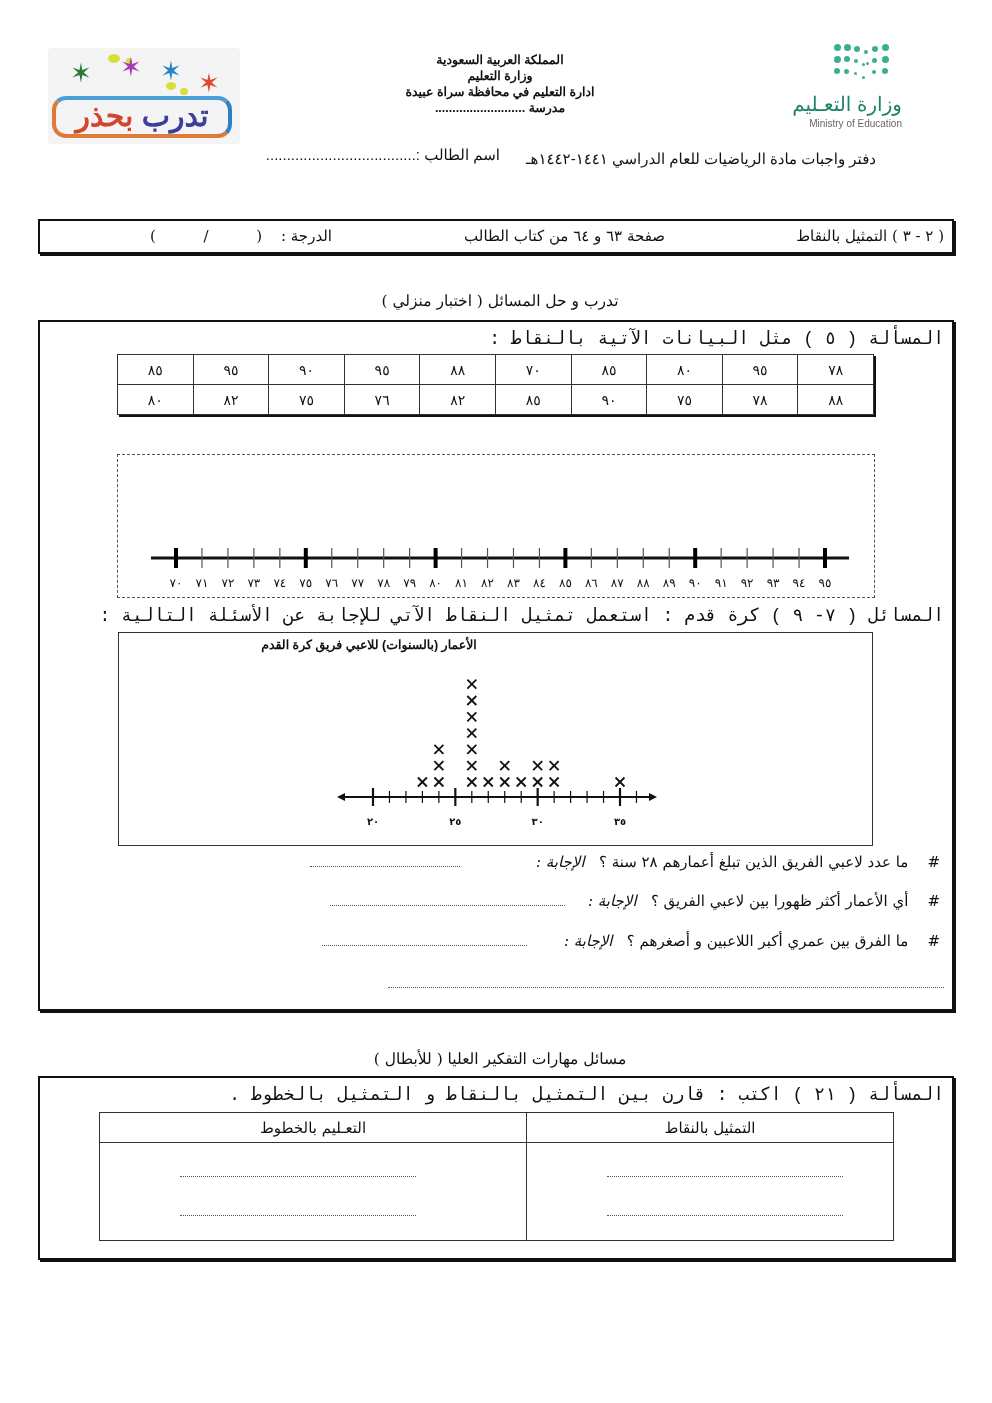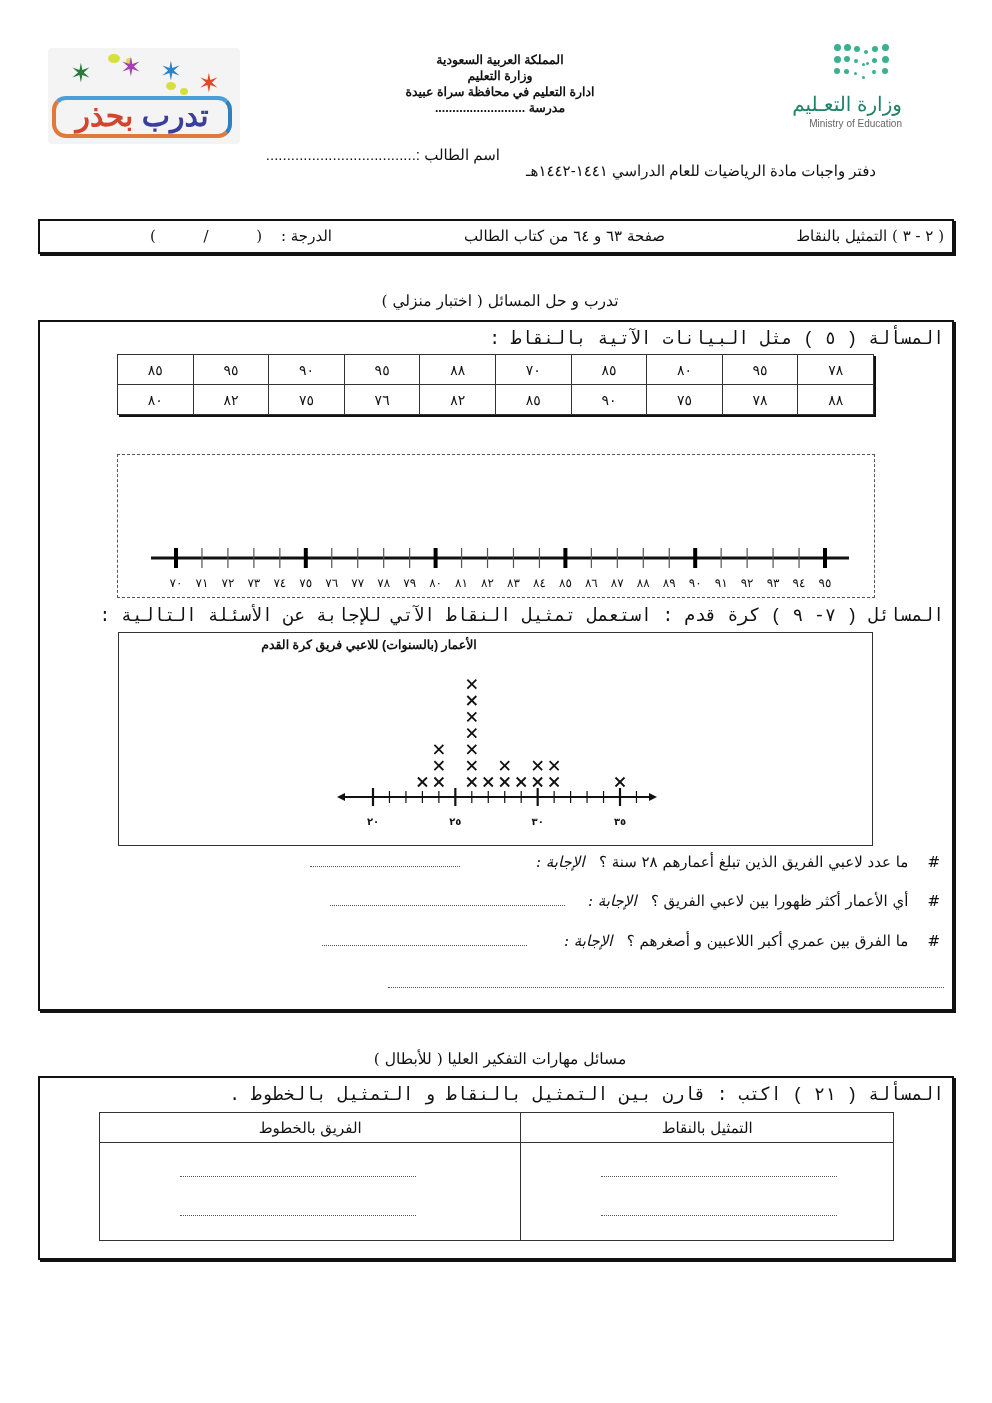--- a/index.html
+++ b/index.html
@@ -81,21 +81,21 @@
       <i style="left:20px;top:30px;width:3px;height:3px"></i>
     <i style="left:48px;top:26px;width:6px;height:6px"></i>
       <i style="left:38px;top:28px;width:4px;height:4px"></i>
       <i style="left:28px;top:34px;width:3px;height:3px"></i>
   </div>
   <div class="ar rtl">وزارة التعـليم</div>
   <div class="en">Ministry of Education</div>
 </div>
 
 <div class="abs title-line rtl">
-  <span class="abs" style="right:4px;top:16px;margin-left:16px;">دفتر واجبات مادة الرياضيات للعام الدراسي ١٤٤١-١٤٤٢هـ</span>
+  <span class="abs" style="right:4px;top:4px;margin-left:16px;">دفتر واجبات مادة الرياضيات للعام الدراسي ١٤٤١-١٤٤٢هـ</span>
   <span class="abs" style="right:380px;top:0;">اسم الطالب :....................................</span>
 </div>
 
 <div class="box lesson rtl">
   <span class="t" style="right:8px;">( ٢ - ٣ ) التمثيل بالنقاط</span>
   <span class="t" style="right:287px;">صفحة ٦٣ و ٦٤ من كتاب الطالب</span>
   <span class="t" style="right:620px;">الدرجة :</span>
   <span class="t" style="right:690px;white-space:pre;">(          /          )</span>
 </div>
 
@@ -328,21 +328,21 @@
 <div class="dots-line" style="left:388px;top:987px;width:556px;"></div>
 
 <div class="abs sec-title rtl" style="left:300px;top:1050px;width:400px;">مسائل مهارات التفكير العليا  (  للأبطال  )</div>
 <div class="box hots-box"></div>
 <div class="abs label rtl" style="right:48px;top:1083px;">المسألة ( ٢١ ) اكتب :  قارن بين التمثيل بالنقاط و التمثيل بالخطوط .</div>
 
 <table class="cmp" dir="rtl">
   <tbody>
       <tr style="height:30px;">
     <td>التمثيل بالنقاط</td>
-    <td>الفريق بالخطوط</td>
+    <td>التعـليم بالخطوط</td>
   </tr>
   <tr style="height:98px;">
     <td style="position:relative;">
       <div class="dots-line" style="left:80px;top:33px;width:236px;"></div>
       <div class="dots-line" style="left:80px;top:72px;width:236px;"></div>
     </td>
     <td style="position:relative;">
       <div class="dots-line" style="left:80px;top:33px;width:236px;"></div>
       <div class="dots-line" style="left:80px;top:72px;width:236px;"></div>
     </td>

